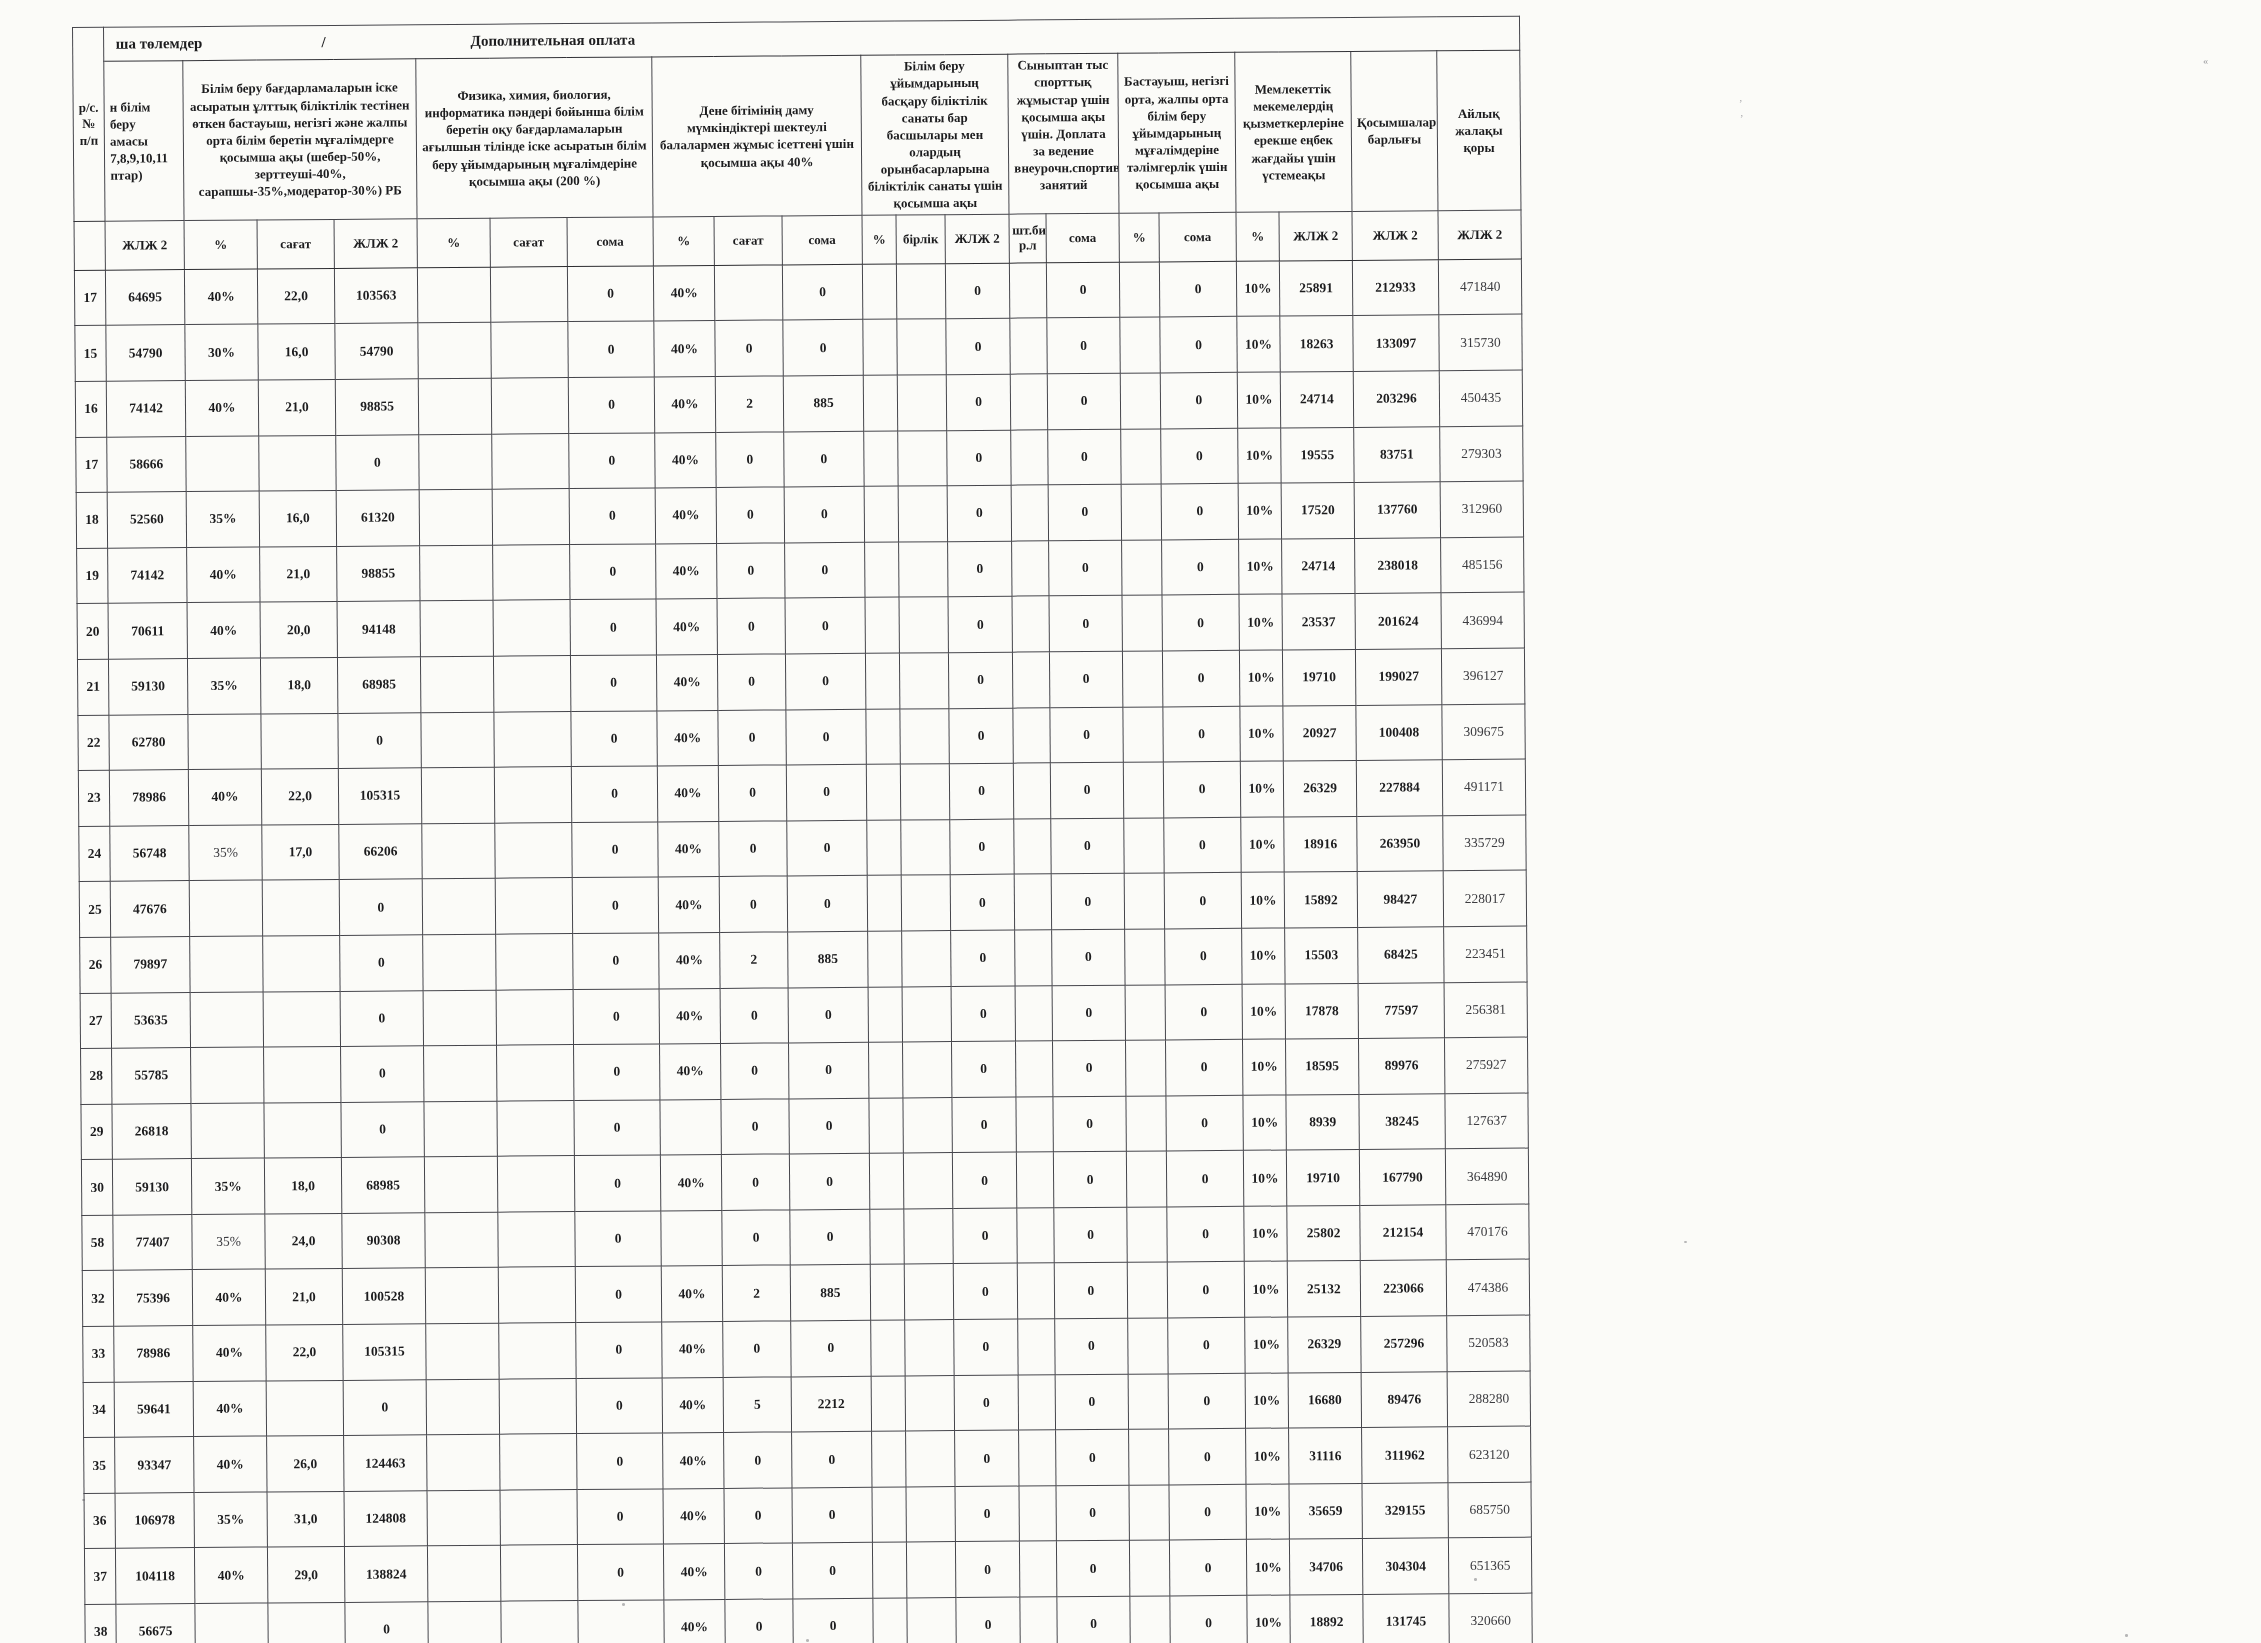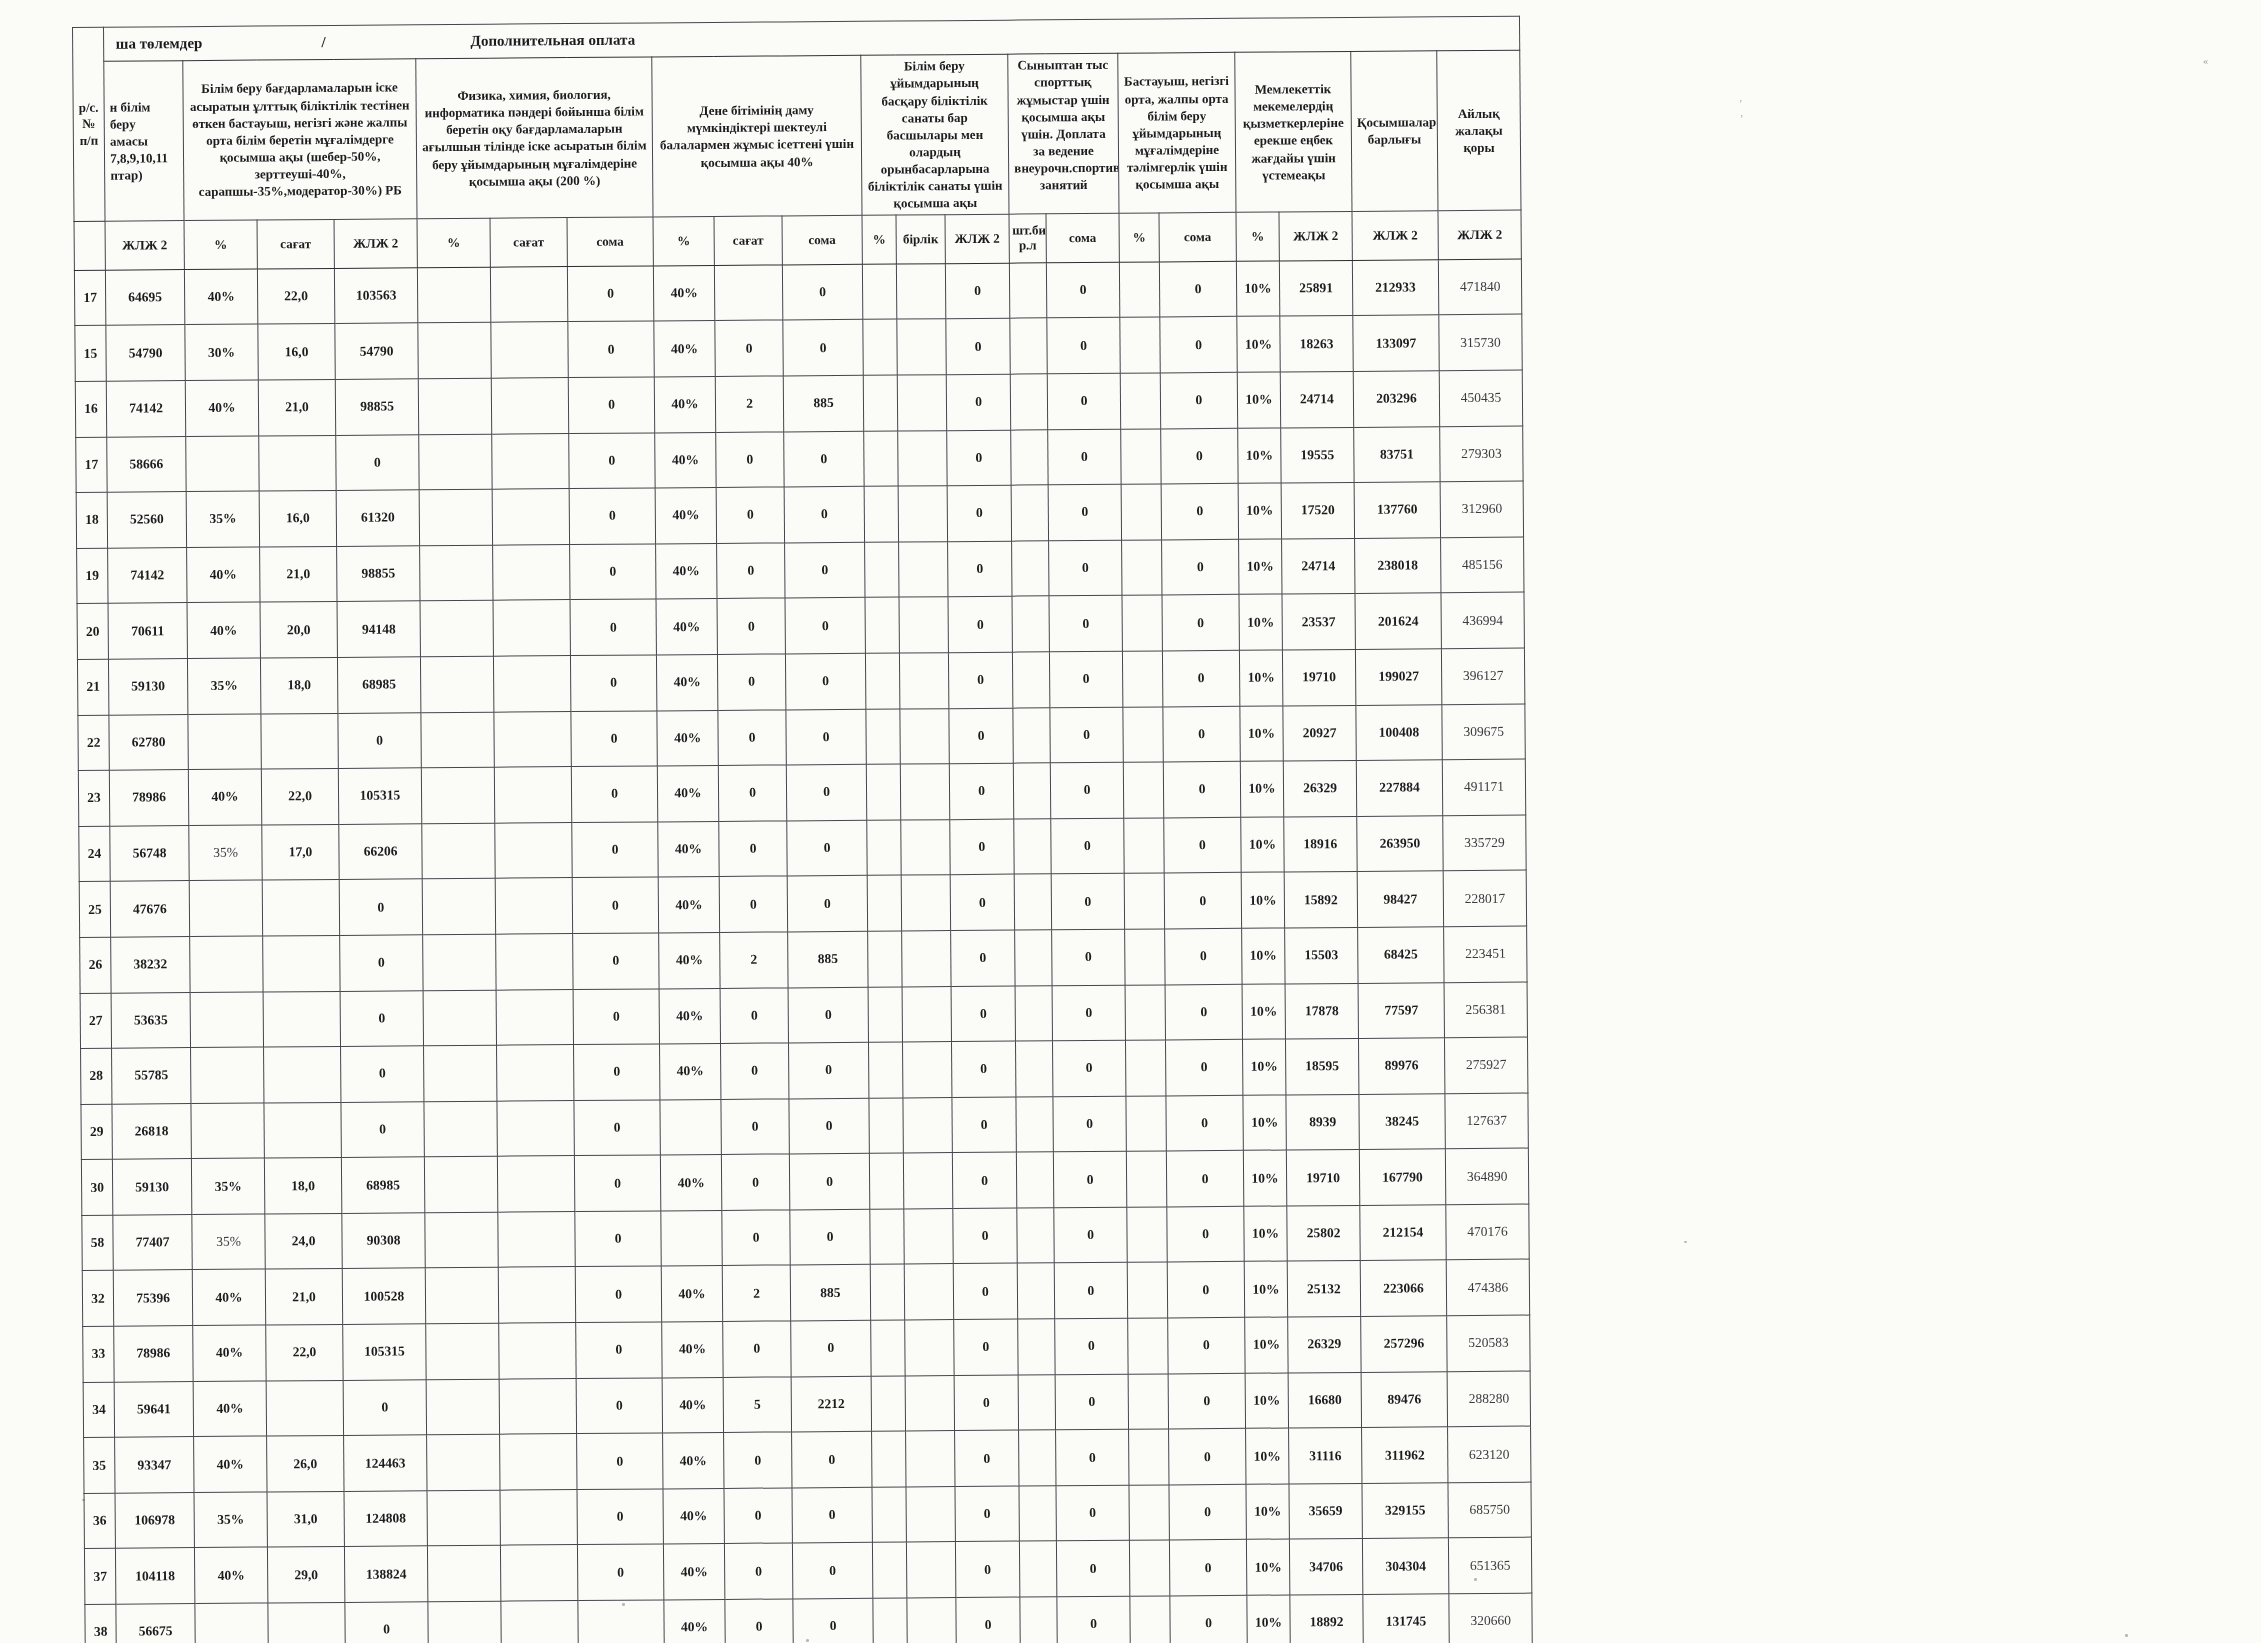--- a/index.html
+++ b/index.html
@@ -440,21 +440,21 @@
           <td>0</td>
           <td></td>
           <td>0</td>
           <td>10%</td>
           <td>15892</td>
           <td>98427</td>
           <td class="muted">228017</td>
         </tr>
         <tr>
           <td>26</td>
-          <td>38232</td>
+          <td>79897</td>
           <td></td>
           <td></td>
           <td>0</td>
           <td></td>
           <td></td>
           <td>0</td>
           <td>40%</td>
           <td>2</td>
           <td>885</td>
           <td></td>

